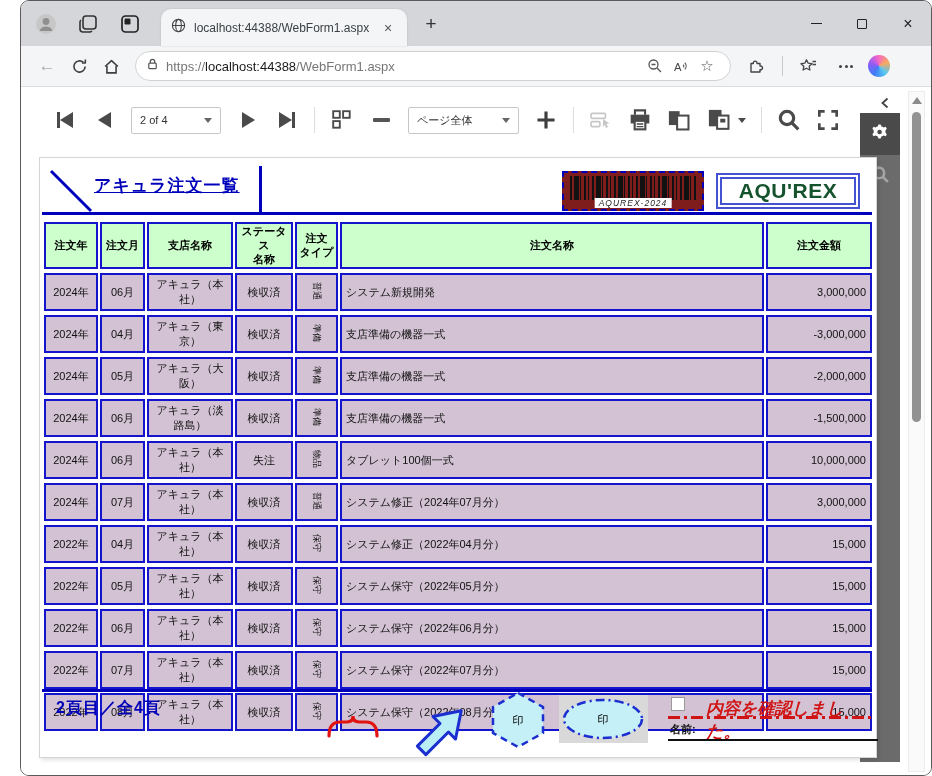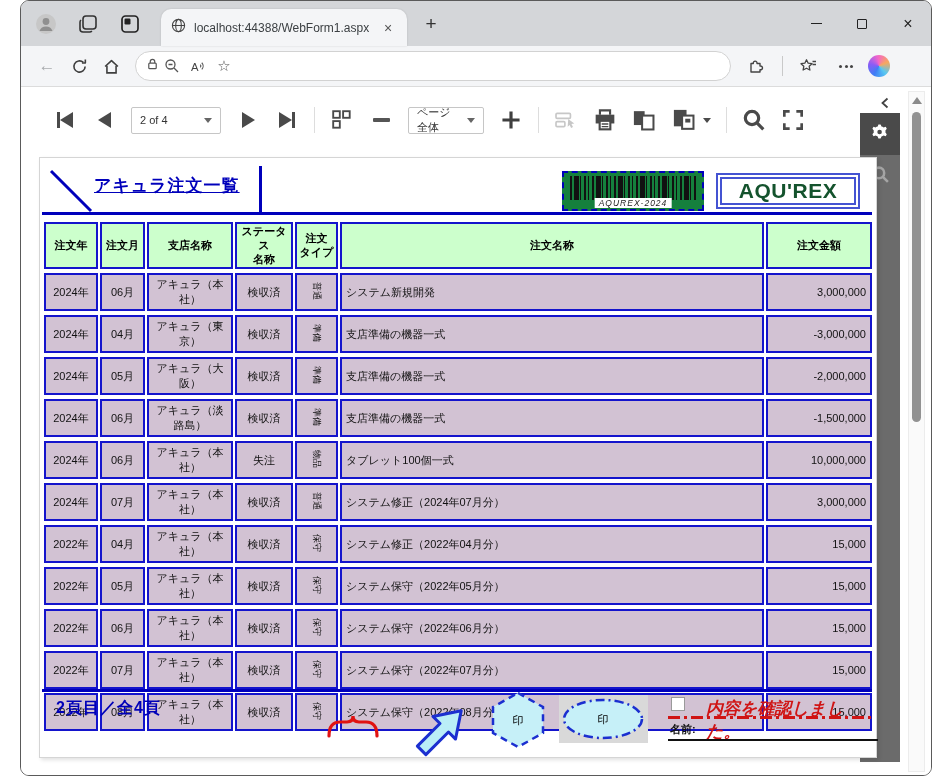--- a/index.html
+++ b/index.html
@@ -36,42 +36,42 @@
 
   
   .content { position:relative; height:689px; background:#fff; }
   .vtoolbar { position:absolute; left:0; top:10px; height:46px; width:850px; display:flex; align-items:center; padding-left:32px; gap:15px; }
   .tbtn { display:flex; align-items:center; justify-content:center; min-width:24px; height:30px; }
   .tri-r { width:0; height:0; border-top:8px solid transparent; border-bottom:8px solid transparent; border-left:13px solid #4a4a4a; }
   .tri-l { width:0; height:0; border-top:8px solid transparent; border-bottom:8px solid transparent; border-right:13px solid #4a4a4a; }
   .vbar { width:3px; height:16px; background:#4a4a4a; }
   .ddl { display:flex; align-items:center; justify-content:space-between; height:27px; border:1px solid #c6c6c6; border-radius:2px; background:#fff; font-size:11px; color:#333; padding:0 8px; }
   .ddl-page { width:90px; }
-  .ddl-zoom { width:76px; }
+  .ddl-zoom { width:111px; }
   .caret { width:0; height:0; border-left:4px solid transparent; border-right:4px solid transparent; border-top:5px solid #666; margin-left:6px; }
   .minus-glyph { width:17px; height:4px; background:#555; border-radius:1px; }
   .tsep { width:1px; height:26px; background:#ddd; }
 
   
   .side-chevron { position:absolute; right:36px; top:6px; width:20px; height:20px; display:flex; align-items:center; justify-content:center; }
   .side-strip { position:absolute; right:31px; top:26px; bottom:14px; width:40px; background:#6b6b6b; }
   .strip-btn { width:40px; height:42px; display:flex; align-items:center; justify-content:center; }
   .strip-btn.active { background:#4a4a4a; }
   .vscroll { position:absolute; right:6px; top:4px; bottom:4px; width:17px; background:#fafafa; border:1px solid #ececec; }
   .vscroll-up { width:0; height:0; border-left:5px solid transparent; border-right:5px solid transparent; border-bottom:7px solid #8a8a8a; margin:5px auto 0; }
   .vscroll-thumb { position:absolute; left:3px; top:20px; width:9px; height:310px; background:#929292; border-radius:5px; }
 
   
   .page { position:absolute; left:18px; top:70px; width:838px; height:601px; background:#fff; border:1px solid #d5d5d5; box-shadow:2px 2px 4px rgba(0,0,0,.12); }
   .diag-line { position:absolute; left:8px; top:10px; }
   .rpt-title { position:absolute; left:54px; top:16px; font-size:17px; font-weight:bold; color:#0000bb; text-decoration:underline; letter-spacing:1px; }
   .title-vline { position:absolute; left:219px; top:8px; width:3px; height:46px; background:#0000bb; }
   .hrule-top { position:absolute; left:2px; top:54px; width:830px; height:3px; background:#0000bb; }
 
-  .barcode-box { position:absolute; left:522px; top:13px; width:142px; height:40px; border:2px dashed #0000bb; background:#15803d; }
+  .barcode-box { position:absolute; left:522px; top:13px; width:142px; height:40px; border:2px dashed #0000bb; background:#7f1d1d; }
   .bc-stripes { position:absolute; left:6px; right:6px; top:3px; height:24px;
      background:repeating-linear-gradient(90deg,#111 0 2px,transparent 2px 4px,#111 4px 9px,transparent 9px 10px,#111 10px 11px,transparent 11px 14px,#111 14px 16px,transparent 16px 18px,#111 18px 19px,transparent 19px 22px); }
   .bc-label { position:absolute; left:50%; bottom:1px; transform:translateX(-50%); background:#fff; padding:0 4px; font-size:8.5px; font-style:italic; color:#222; letter-spacing:1px; white-space:nowrap; }
 
   .logo-box { position:absolute; left:676px; top:15px; width:144px; height:36px; border:2px solid #4453d2; box-shadow:inset 0 0 0 2px #fff, inset 0 0 0 4px #4453d2; display:flex; align-items:center; justify-content:center; background:#fff; }
   .logo-text { font-size:21px; font-weight:bold; color:#14532d; letter-spacing:.5px; }
 
   table.orders { position:absolute; left:2px; top:60px; width:832px; border-collapse:separate; border-spacing:2px 4px; table-layout:fixed; }
   table.orders th { background:#ccffcc; border:2px solid #1414cc; font-size:11px; font-weight:bold; color:#000; text-align:center; height:36px; white-space:pre-line; line-height:1.25; padding:1px; }
   table.orders td { background:#d2c2d3; border:2px solid #1414cc; font-size:11px; color:#111; height:31px; padding:2px 4px; overflow:hidden; }
@@ -161,20 +161,21 @@
         </svg>
     </div>
 
     <div class="addr">
       <span>
         <svg width="13" height="14" viewBox="0 0 14 14" fill="none" stroke="#555" stroke-width="1.3">
             <rect x="3" y="6" width="8" height="6" rx="1"></rect>
             <path d="M4.6 6V4.4a2.4 2.4 0 0 1 4.8 0V6"></path>
           </svg>
       </span>
+      <span class="addr-url"><span>https://</span><span class="host">localhost:44388</span><span>/WebForm1.aspx</span></span>
       <span class="addr-ic">
         <svg width="16" height="16" viewBox="0 0 16 16" fill="none" stroke="#555" stroke-width="1.3">
             <circle cx="6.5" cy="6.5" r="4.5"></circle>
             <path d="M10 10l4 4M4.5 6.5h4"></path>
           </svg>
       </span>
       <span class="addr-ic">
         <svg width="17" height="15" viewBox="0 0 18 16">
             <text x="1" y="12.5" font-size="12" fill="#444" font-family="Liberation Sans">A</text>
             <path d="M12.5 4a5 5 0 0 1 0 7M11 6a2.6 2.6 0 0 1 0 3" fill="none" stroke="#555" stroke-width="1.2"></path>

